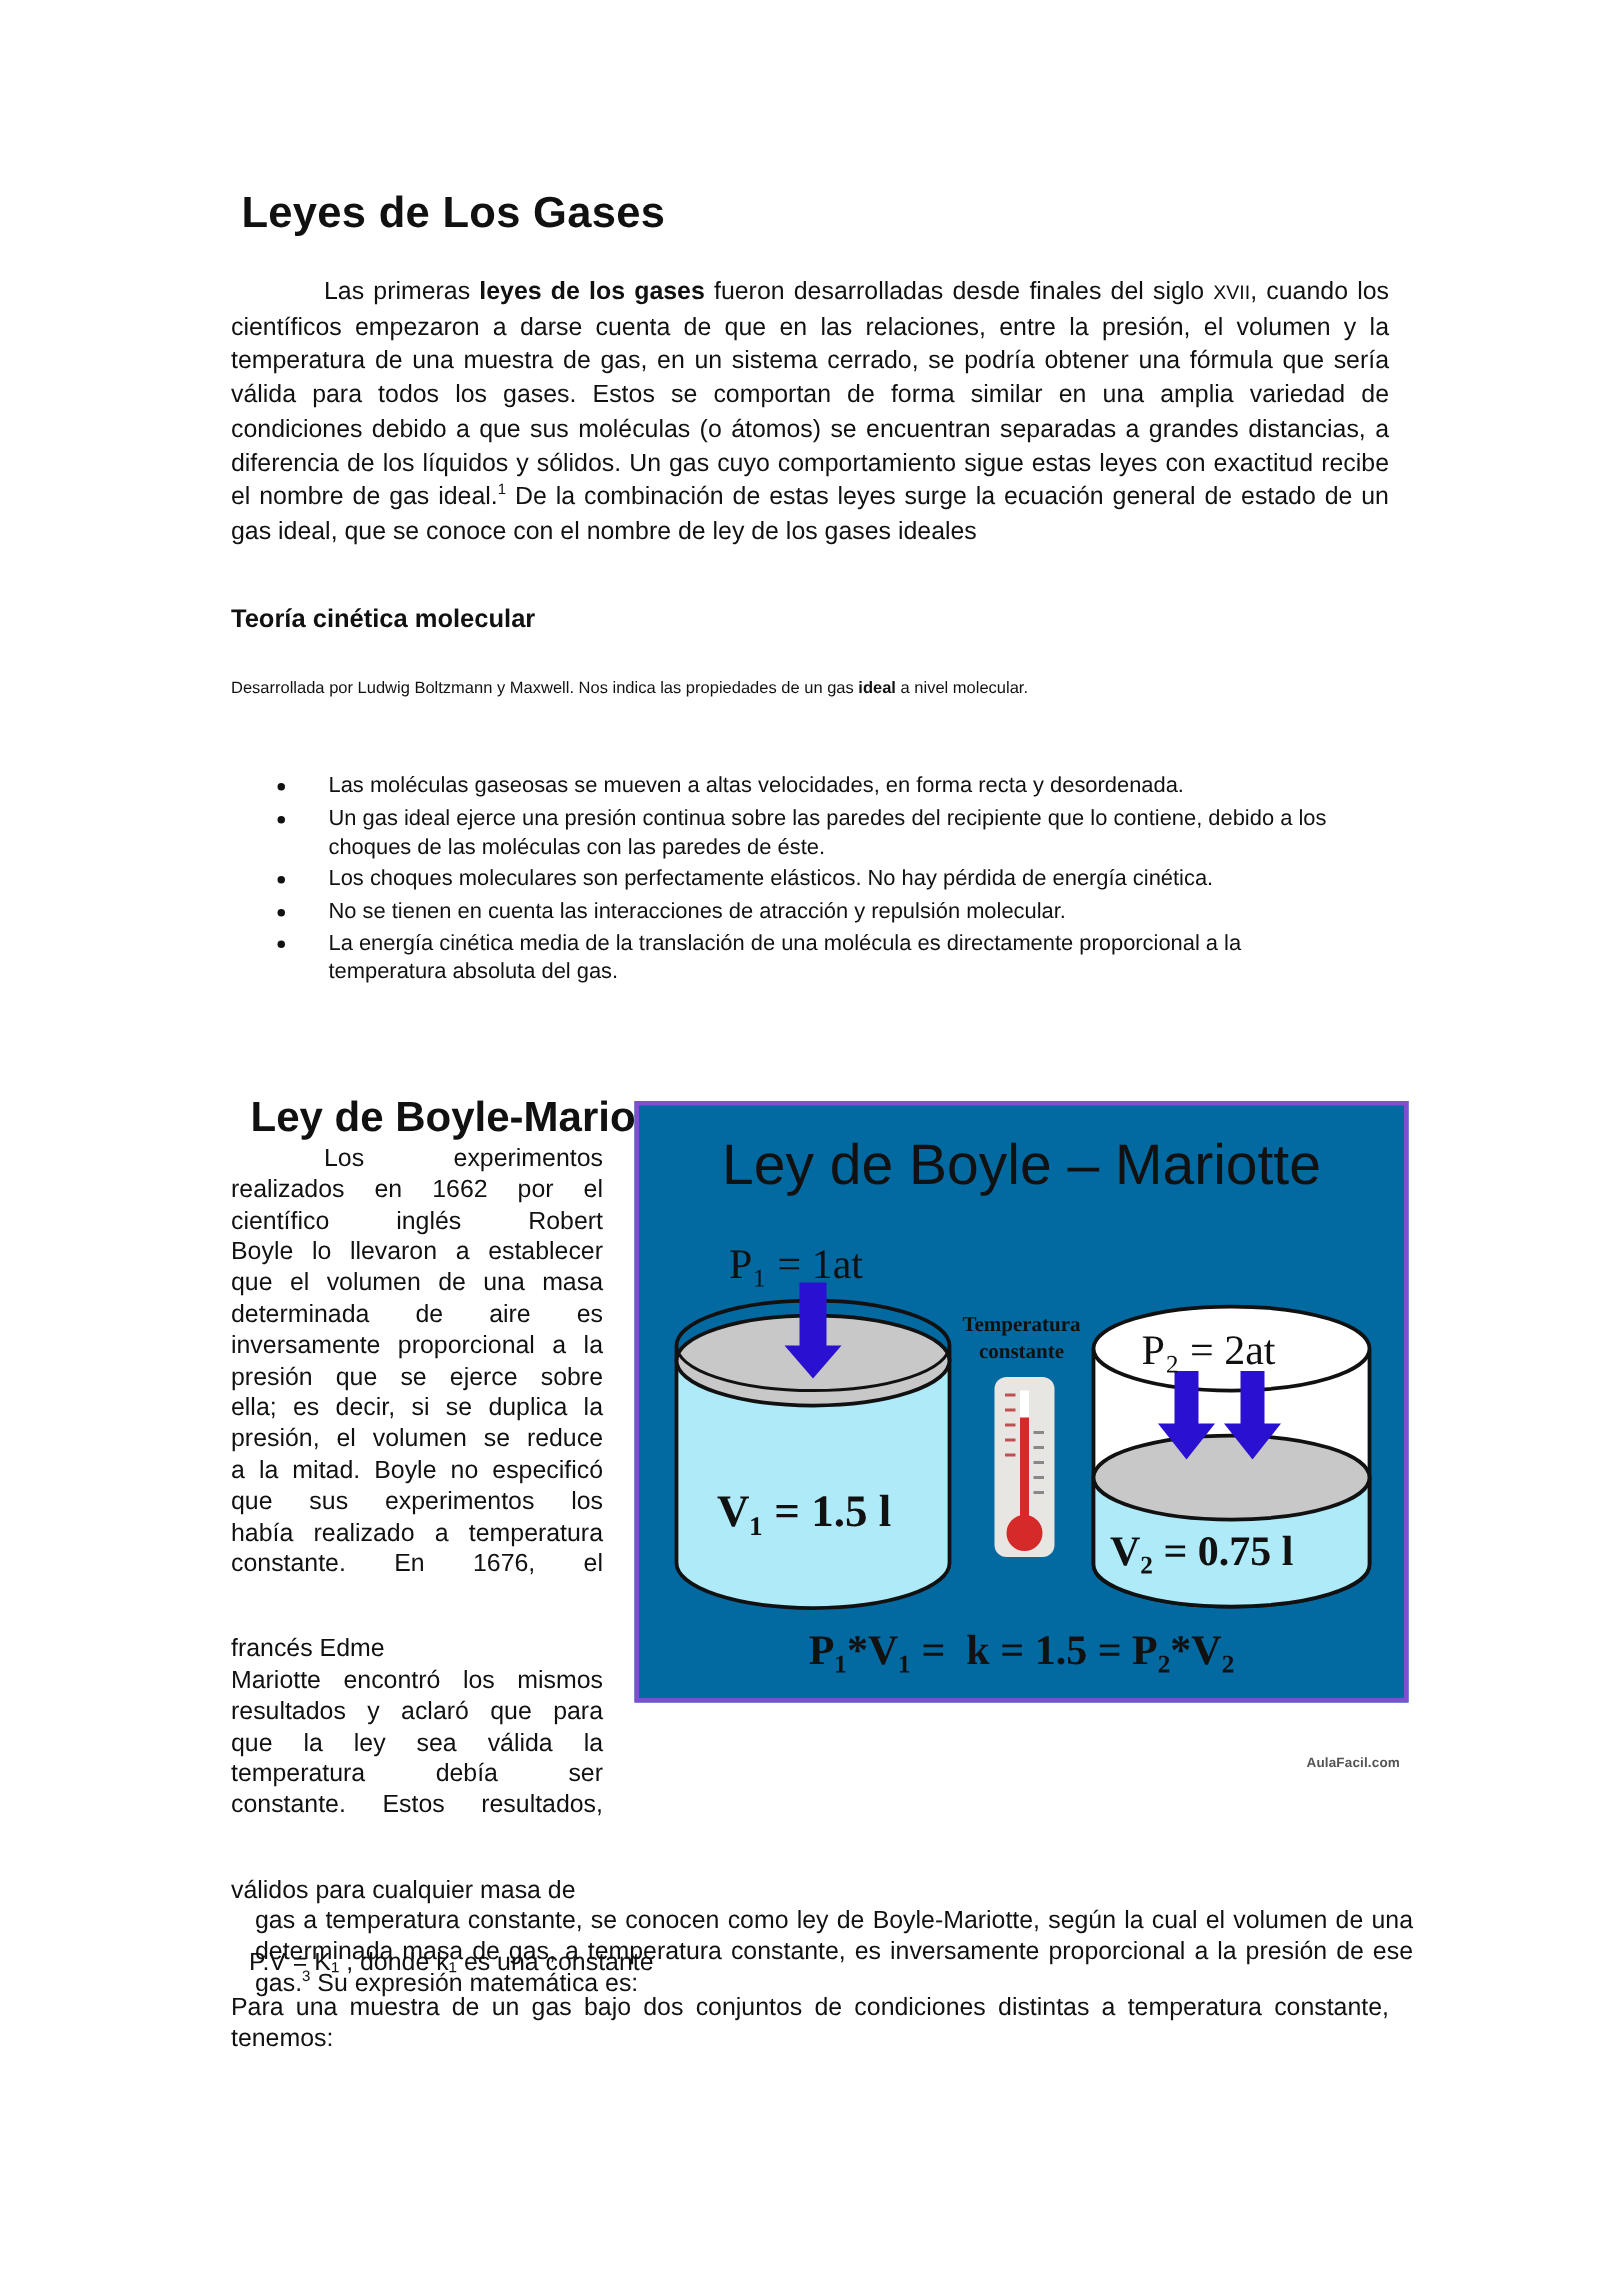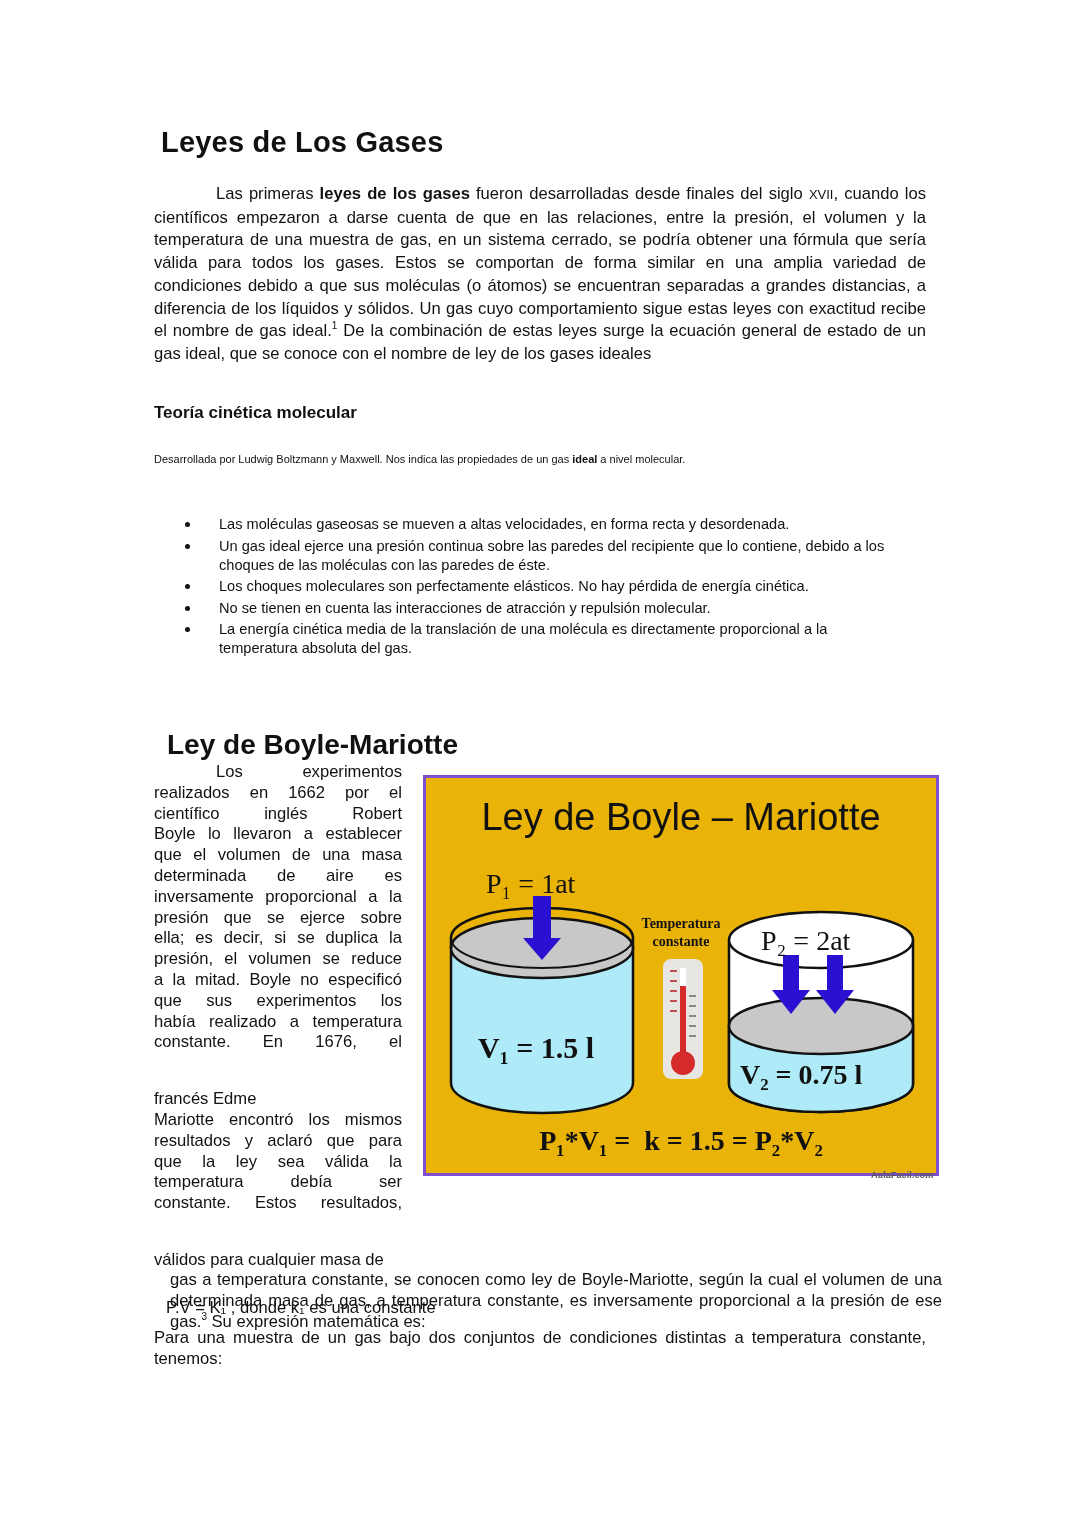--- a/index.html
+++ b/index.html
@@ -56,22 +56,22 @@
     .after sup { font-size: 10px; line-height: 0; }
     .formula {
       position: absolute; left: 154px; top: 1285px;
       font-size: 16.6px; line-height: 21px; margin: 12px;
     }
     .last {
       position: absolute; left: 154px; top: 1327px; width: 772px;
       font-size: 16.6px; line-height: 21px; text-align: justify; margin: 0;
     }
     .figure {
-      position: absolute; left: 423px; top: 775px; width: 510px; height: 395px;
-      border: 3px solid #7e4fd1; background: #eab308;
+      position: absolute; left: 423px; top: 734px; width: 510px; height: 395px;
+      border: 3px solid #7e4fd1; background: #0369a1;
     }
     .figure svg { position: absolute; left: 0; top: 0; }
     .credit {
       position: absolute; left: 871px; top: 1170px;
       font-size: 9px; font-weight: bold; color: #555; letter-spacing: 0.1px; text-align: right;
     }
   </style>
 </head>
 <body>
 

